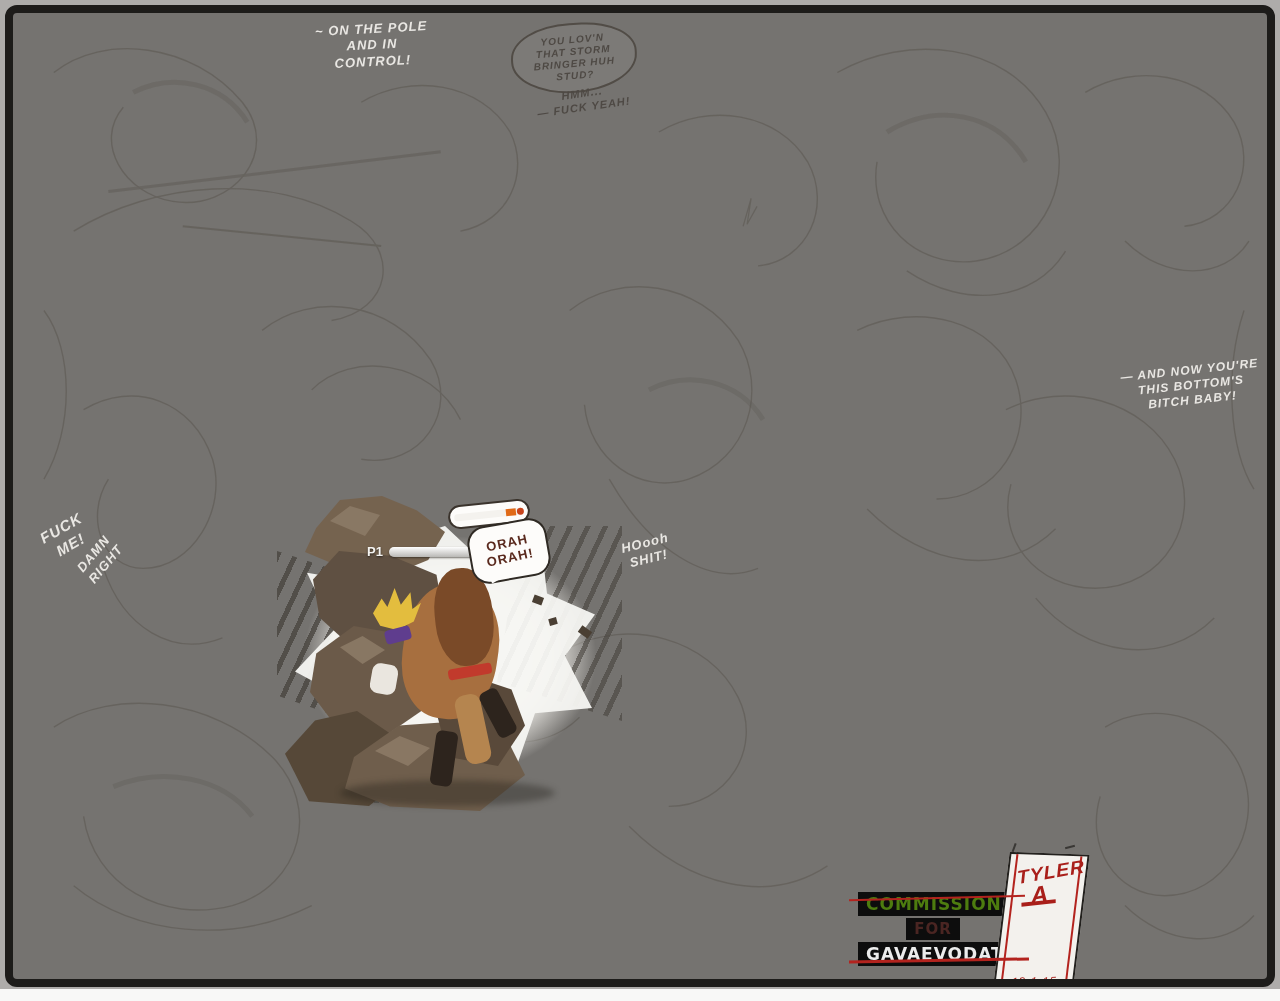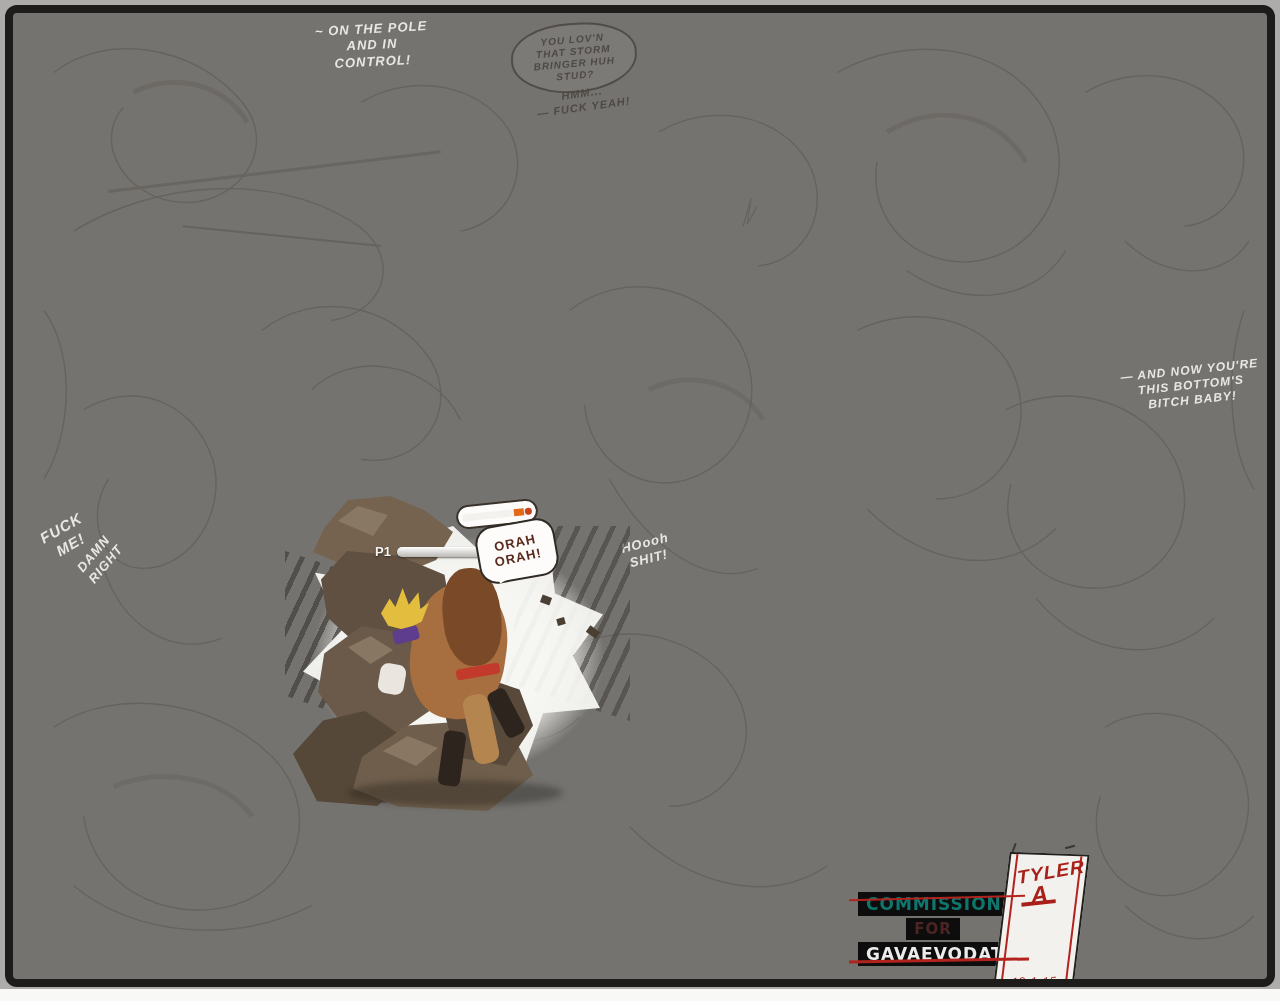--- a/index.html
+++ b/index.html
@@ -17,21 +17,21 @@
   .note-dark{color:#4e4944;}
 
   
   .storm-bubble{position:absolute;left:498px;top:10px;width:122px;height:66px;
       border:2px solid #514c46;border-radius:50% 45% 55% 50%;
       background:rgba(255,255,255,0.05);transform:rotate(-3deg);
       display:flex;align-items:center;justify-content:center;}
   .storm-bubble .txt{font-size:10px;line-height:1.2;}
 
   
-  .artwork{position:absolute;left:280px;top:483px;width:330px;height:330px;}
+  .artwork{position:absolute;left:272px;top:483px;width:330px;height:330px;}
   .glow{position:absolute;left:-30px;top:0px;width:390px;height:320px;
         background:radial-gradient(closest-side,#ffffff 25%,#edebe6 50%,rgba(237,235,230,0) 75%);}
   .burst{position:absolute;left:10px;top:30px;width:300px;height:260px;background:#f6f5f2;opacity:.95;
         clip-path:polygon(50% 0,63% 14%,82% 6%,84% 26%,100% 34%,90% 50%,99% 70%,80% 72%,74% 92%,55% 84%,42% 100%,32% 82%,12% 88%,16% 66%,0 56%,13% 40%,4% 18%,25% 22%,33% 6%);}
   .hatch{position:absolute;background:repeating-linear-gradient(115deg,#46423c 0 5px,transparent 5px 16px);}
   .hatch.h1{left:-8px;top:55px;width:105px;height:170px;opacity:.75;clip-path:polygon(0 0,100% 20%,70% 100%,0 85%);}
   .hatch.h2{left:212px;top:30px;width:125px;height:195px;opacity:.6;clip-path:polygon(20% 0,100% 0,100% 100%,0 80%);}
   .hatch.h3{left:35px;top:232px;width:95px;height:75px;opacity:.5;clip-path:polygon(0 20%,100% 0,85% 100%,10% 100%);}
 
   .rock{position:absolute;filter:drop-shadow(0 0 1px #241e18);}
@@ -88,21 +88,21 @@
       display:flex;align-items:center;justify-content:center;}
   .orah-bubble:after{content:"";position:absolute;left:8px;bottom:-10px;width:0;height:0;
       border:8px solid transparent;border-top-color:#fdfcfa;transform:rotate(25deg);}
   .orah-txt{color:#5a2a1e;font-weight:bold;font-size:13px;line-height:1.15;white-space:pre-line;
       text-align:center;transform:rotate(-2deg);letter-spacing:1px;}
 
   
   .commission{position:absolute;left:845px;top:878px;width:150px;text-align:center;z-index:6;}
   .comm-bar{display:inline-block;background:#0d0d0d;padding:2px 8px;margin:1px 0;
       font-family:"DejaVu Sans",sans-serif;font-weight:bold;letter-spacing:1px;}
-  .comm-1{color:#0f766e;font-size:17px;}
+  .comm-1{color:#4d7c0f;font-size:17px;}
   .comm-2{color:#4a2522;font-size:15px;}
   .comm-3{color:#ececec;font-size:17px;}
   .red-line{position:absolute;background:#b3231e;z-index:7;}
   .red-top{left:836px;top:884px;width:176px;height:2px;transform:rotate(-1.5deg);}
   .red-bottom{left:836px;top:946px;width:180px;height:3px;transform:rotate(-1deg);}
 
   
   .sig-card{position:absolute;left:988px;top:840px;width:76px;height:138px;background:#f3f1ed;
       border:2px solid #23211e;transform:rotate(2deg) skewX(-5deg);z-index:6;}
   .sig-line{position:absolute;top:0;bottom:0;width:2px;background:#b3231e;}

